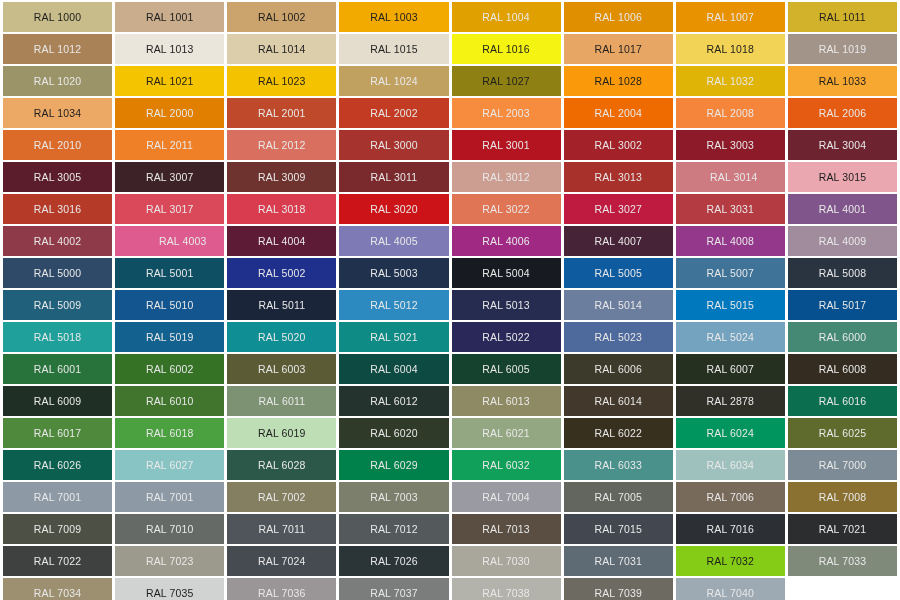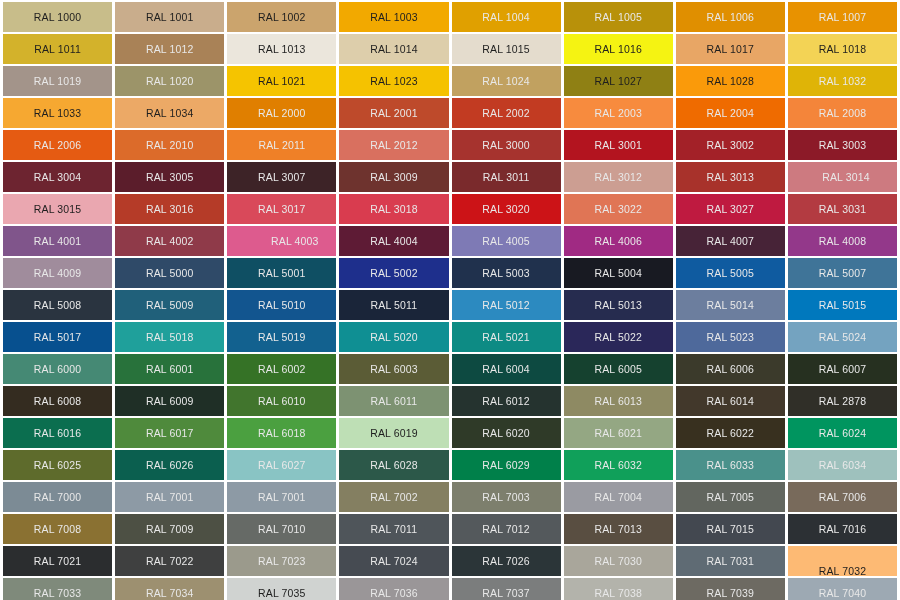--- a/index.html
+++ b/index.html
@@ -50,23 +50,20 @@
     </div>
     <div class="swatch" style="background: rgb(203, 164, 109);">
       <span class="swatch-label dark-text">RAL 1002</span>
     </div>
     <div class="swatch" style="background: rgb(242, 169, 0);">
       <span class="swatch-label dark-text">RAL 1003</span>
     </div>
     <div class="swatch" style="background: rgb(224, 160, 0);">
       <span class="swatch-label light-text">RAL 1004</span>
     </div>
-    <div class="swatch" style="background: rgb(184, 145, 10);">
-      <span class="swatch-label light-text">RAL 1005</span>
-    </div>
     <div class="swatch" style="background: rgb(224, 143, 0);">
       <span class="swatch-label light-text">RAL 1006</span>
     </div>
     <div class="swatch" style="background: rgb(232, 146, 0);">
       <span class="swatch-label light-text">RAL 1007</span>
     </div>
     <div class="swatch" style="background: rgb(211, 178, 43);">
       <span class="swatch-label dark-text">RAL 1011</span>
     </div>
     <div class="swatch" style="background: rgb(169, 130, 87);">
@@ -464,21 +461,21 @@
     </div>
     <div class="swatch" style="background: rgb(43, 53, 56);">
       <span class="swatch-label light-text">RAL 7026</span>
     </div>
     <div class="swatch" style="background: rgb(169, 166, 155);">
       <span class="swatch-label light-text">RAL 7030</span>
     </div>
     <div class="swatch" style="background: rgb(95, 107, 116);">
       <span class="swatch-label light-text">RAL 7031</span>
     </div>
-    <div class="swatch" style="background: #fdba74; align-items: flex-end;">
+    <div class="swatch" style="background: #84cc16;">
       <span class="swatch-label dark-text">RAL 7032</span>
     </div>
     <div class="swatch" style="background: rgb(127, 138, 123);">
       <span class="swatch-label light-text">RAL 7033</span>
     </div>
     <div class="swatch" style="background: rgb(157, 144, 112);">
       <span class="swatch-label light-text">RAL 7034</span>
     </div>
     <div class="swatch" style="background: rgb(208, 211, 209);">
       <span class="swatch-label dark-text">RAL 7035</span>

